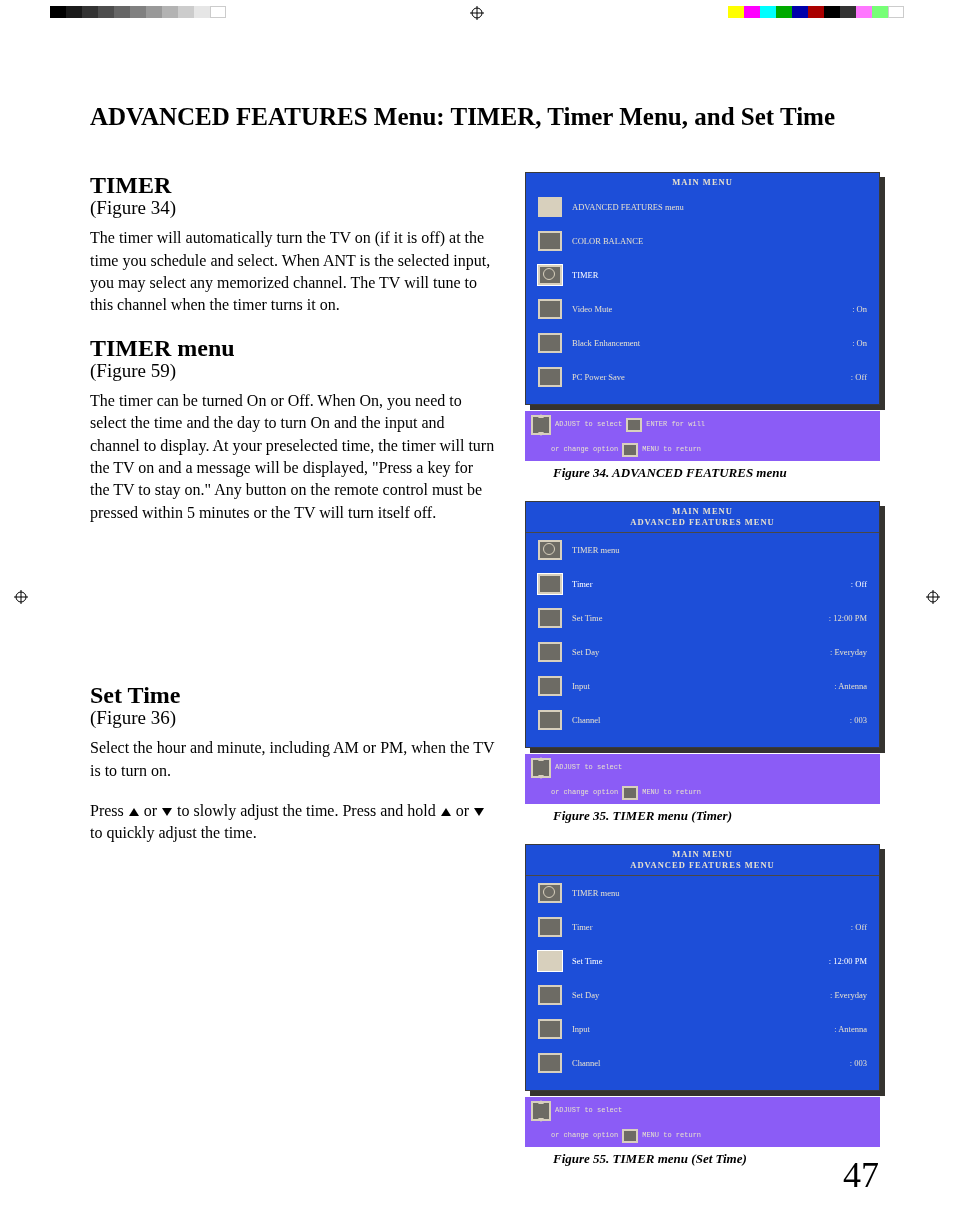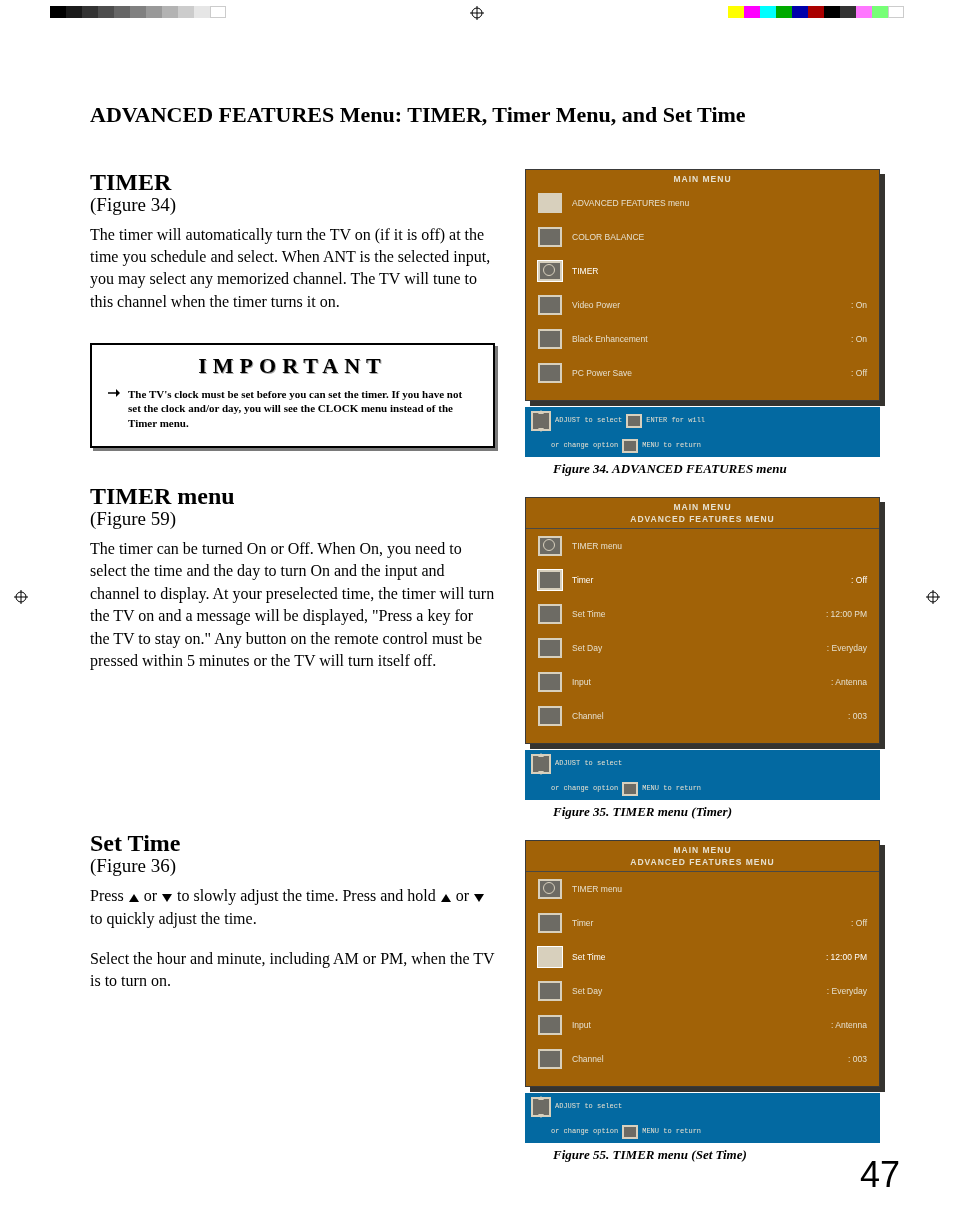--- a/index.html
+++ b/index.html
@@ -9,21 +9,21 @@
     background: #fff;
     color: #000;
     width: 954px;
   }
   .page {
     padding: 75px 65px 20px 90px;
     position: relative;
     min-height: 1120px;
   }
   .h1 {
-    font-size: 22px;
+    font-size: 25px;
     font-weight: bold;
     font-family: 'Adobe Garamond Pro', Garamond, Georgia, serif;
     margin-bottom: 40px;
     line-height: 1.25;
   }
   .h2 {
     font-size: 24px;
     font-weight: bold;
     font-family: Garamond, Georgia, serif;
     margin-bottom: 0;
@@ -84,25 +84,25 @@
     border-right: 5px solid transparent;
     vertical-align: middle;
     margin: 0 1px;
   }
   .arrow-up { border-bottom: 8px solid #000; }
   .arrow-down { border-top: 8px solid #000; }
 
   
   .osd-wrap { position: relative; margin-bottom: 4px;}
   .osd {
-    background: #a16207;
+    background: #1d4ed8;
     border: 1px solid #3a3a3a;
     box-shadow: 5px 5px 0 #35332f;
     padding: 0 0 10px 0;
-    font-family: Liberation Sans, sans-serif;
+    font-family: Liberation Serif, serif;
     color: #e6e0cf;
     font-size: 8.5px;
     line-height: 1;
   }
   .osd-title {
     text-align: center;
     padding: 5px 0 3px 0;
     font-weight: bold;
     letter-spacing: 1px;
   }
@@ -131,21 +131,21 @@
   .osd-icon.clock::after{
     content:"";position:absolute;border:1px solid #d8d0bd;border-radius:50%;
     width:10px;height:10px;left:3px;top:1px;
   }
   .osd-label { flex-grow: 1; }
   .osd-val { }
   .osd-row.hl .osd-label, .osd-row.hl .osd-val { color: #fff; }
   .osd-row.hl .osd-icon { box-shadow: 0 0 0 1px #fff;}
 
   .osd-help {
-    background: #0369a1;
+    background: #8b5cf6;
     color: #e6e0cf;
     font-family: 'Courier New', monospace;
     font-size: 7px;
     padding: 4px 6px;
     margin-top: 6px;
     display: flex;
     flex-wrap: wrap;
     align-items: center;
     gap: 4px;
     line-height: 1.3;
@@ -174,24 +174,24 @@
   .figcap {
     font-style: italic;
     font-weight: bold;
     font-size: 13px;
     margin: 2px 0 20px 28px;
     font-family: Garamond, Georgia, serif;
   }
 
   .page-num {
     position: absolute;
-    right: 54px;
+    right: 75px;
     bottom: 45px;
     font-size: 36px;
-    font-family: Liberation Sans, sans-serif;
+    font-family: Liberation Serif, serif;
   }
   .reg-mark {
     width: 14px; height: 14px;
     position: relative;
     display:inline-block;
   }
   .reg-mark svg { display:block; }
 
   
   .top-strip {
@@ -266,43 +266,33 @@
   <div class="h1">ADVANCED FEATURES Menu: TIMER, Timer Menu, and Set Time</div>
 
   <div class="columns">
 
     <div class="left-col">
 
       <div class="h2">TIMER</div>
       <div class="figref">(Figure 34)</div>
       <div class="para">The timer will automatically turn the TV on (if it is off) at the time you schedule and select.  When ANT is the selected input, you may select any memorized channel.  The TV will tune to this channel when the timer turns it on.</div>
 
-      <div class="important-box">
-        <div class="important-head">IMPORTANT</div>
-        <div class="important-body">
-          <svg class="important-bullet" viewBox="0 0 12 12">
-              <line x1="0" y1="6" x2="9" y2="6" stroke="#000" stroke-width="1.5"></line>
-              <polygon points="8,2 12,6 8,10" fill="#000"></polygon>
-            </svg>
-          <span>The TV's clock must be set before you can set the timer.  If you have not set the clock and/or day, you will see the CLOCK menu instead of the Timer menu.</span>
-        </div>
-      </div>
 
       <div class="h2">TIMER menu</div>
       <div class="figref">(Figure 59)</div>
       <div class="para">The timer can be turned On or Off.  When On, you need to select the time and the day to turn On and the input and channel to display.  At your preselected time, the timer will turn the TV on and a message will be displayed, "Press a key for the TV to stay on."  Any button on the remote control must be pressed within 5 minutes or the TV will turn itself off.</div>
 
       <div style="height:140px"></div>
 
       <div class="h2">Set Time</div>
       <div class="figref">(Figure 36)</div>
+      <div class="para">Select the hour and minute, including AM or PM, when the TV is to turn on.</div>
       <div class="para">
         <span>Press </span><span class="arrow-up"></span><span> or  </span><span class="arrow-down"></span><span> to slowly adjust the time.  Press and hold </span><span class="arrow-up"></span><span> or </span><span class="arrow-down"></span><span> to quickly adjust the time.</span>
       </div>
-      <div class="para">Select the hour and minute, including AM or PM, when the TV is to turn on.</div>
     </div>
 
     <div class="right-col">
 
       <div class="osd-wrap">
         <div class="osd">
           <div class="osd-title">MAIN MENU</div>
           <div class="osd-row">
               <div class="osd-icon filled"></div>
               <div class="osd-label">ADVANCED FEATURES menu</div>
@@ -310,21 +300,21 @@
           <div class="osd-row">
               <div class="osd-icon"></div>
               <div class="osd-label">COLOR BALANCE</div>
             </div>
           <div class="osd-row hl">
               <div class="osd-icon clock"></div>
               <div class="osd-label">TIMER</div>
             </div>
           <div class="osd-row">
               <div class="osd-icon"></div>
-              <div class="osd-label">Video Power</div>
+              <div class="osd-label">Video Mute</div>
               <div class="osd-val">: On</div>
             </div>
           <div class="osd-row">
               <div class="osd-icon"></div>
               <div class="osd-label">Black Enhancement</div>
               <div class="osd-val">: On</div>
             </div>
           <div class="osd-row">
               <div class="osd-icon"></div>
               <div class="osd-label">PC Power Save</div>

